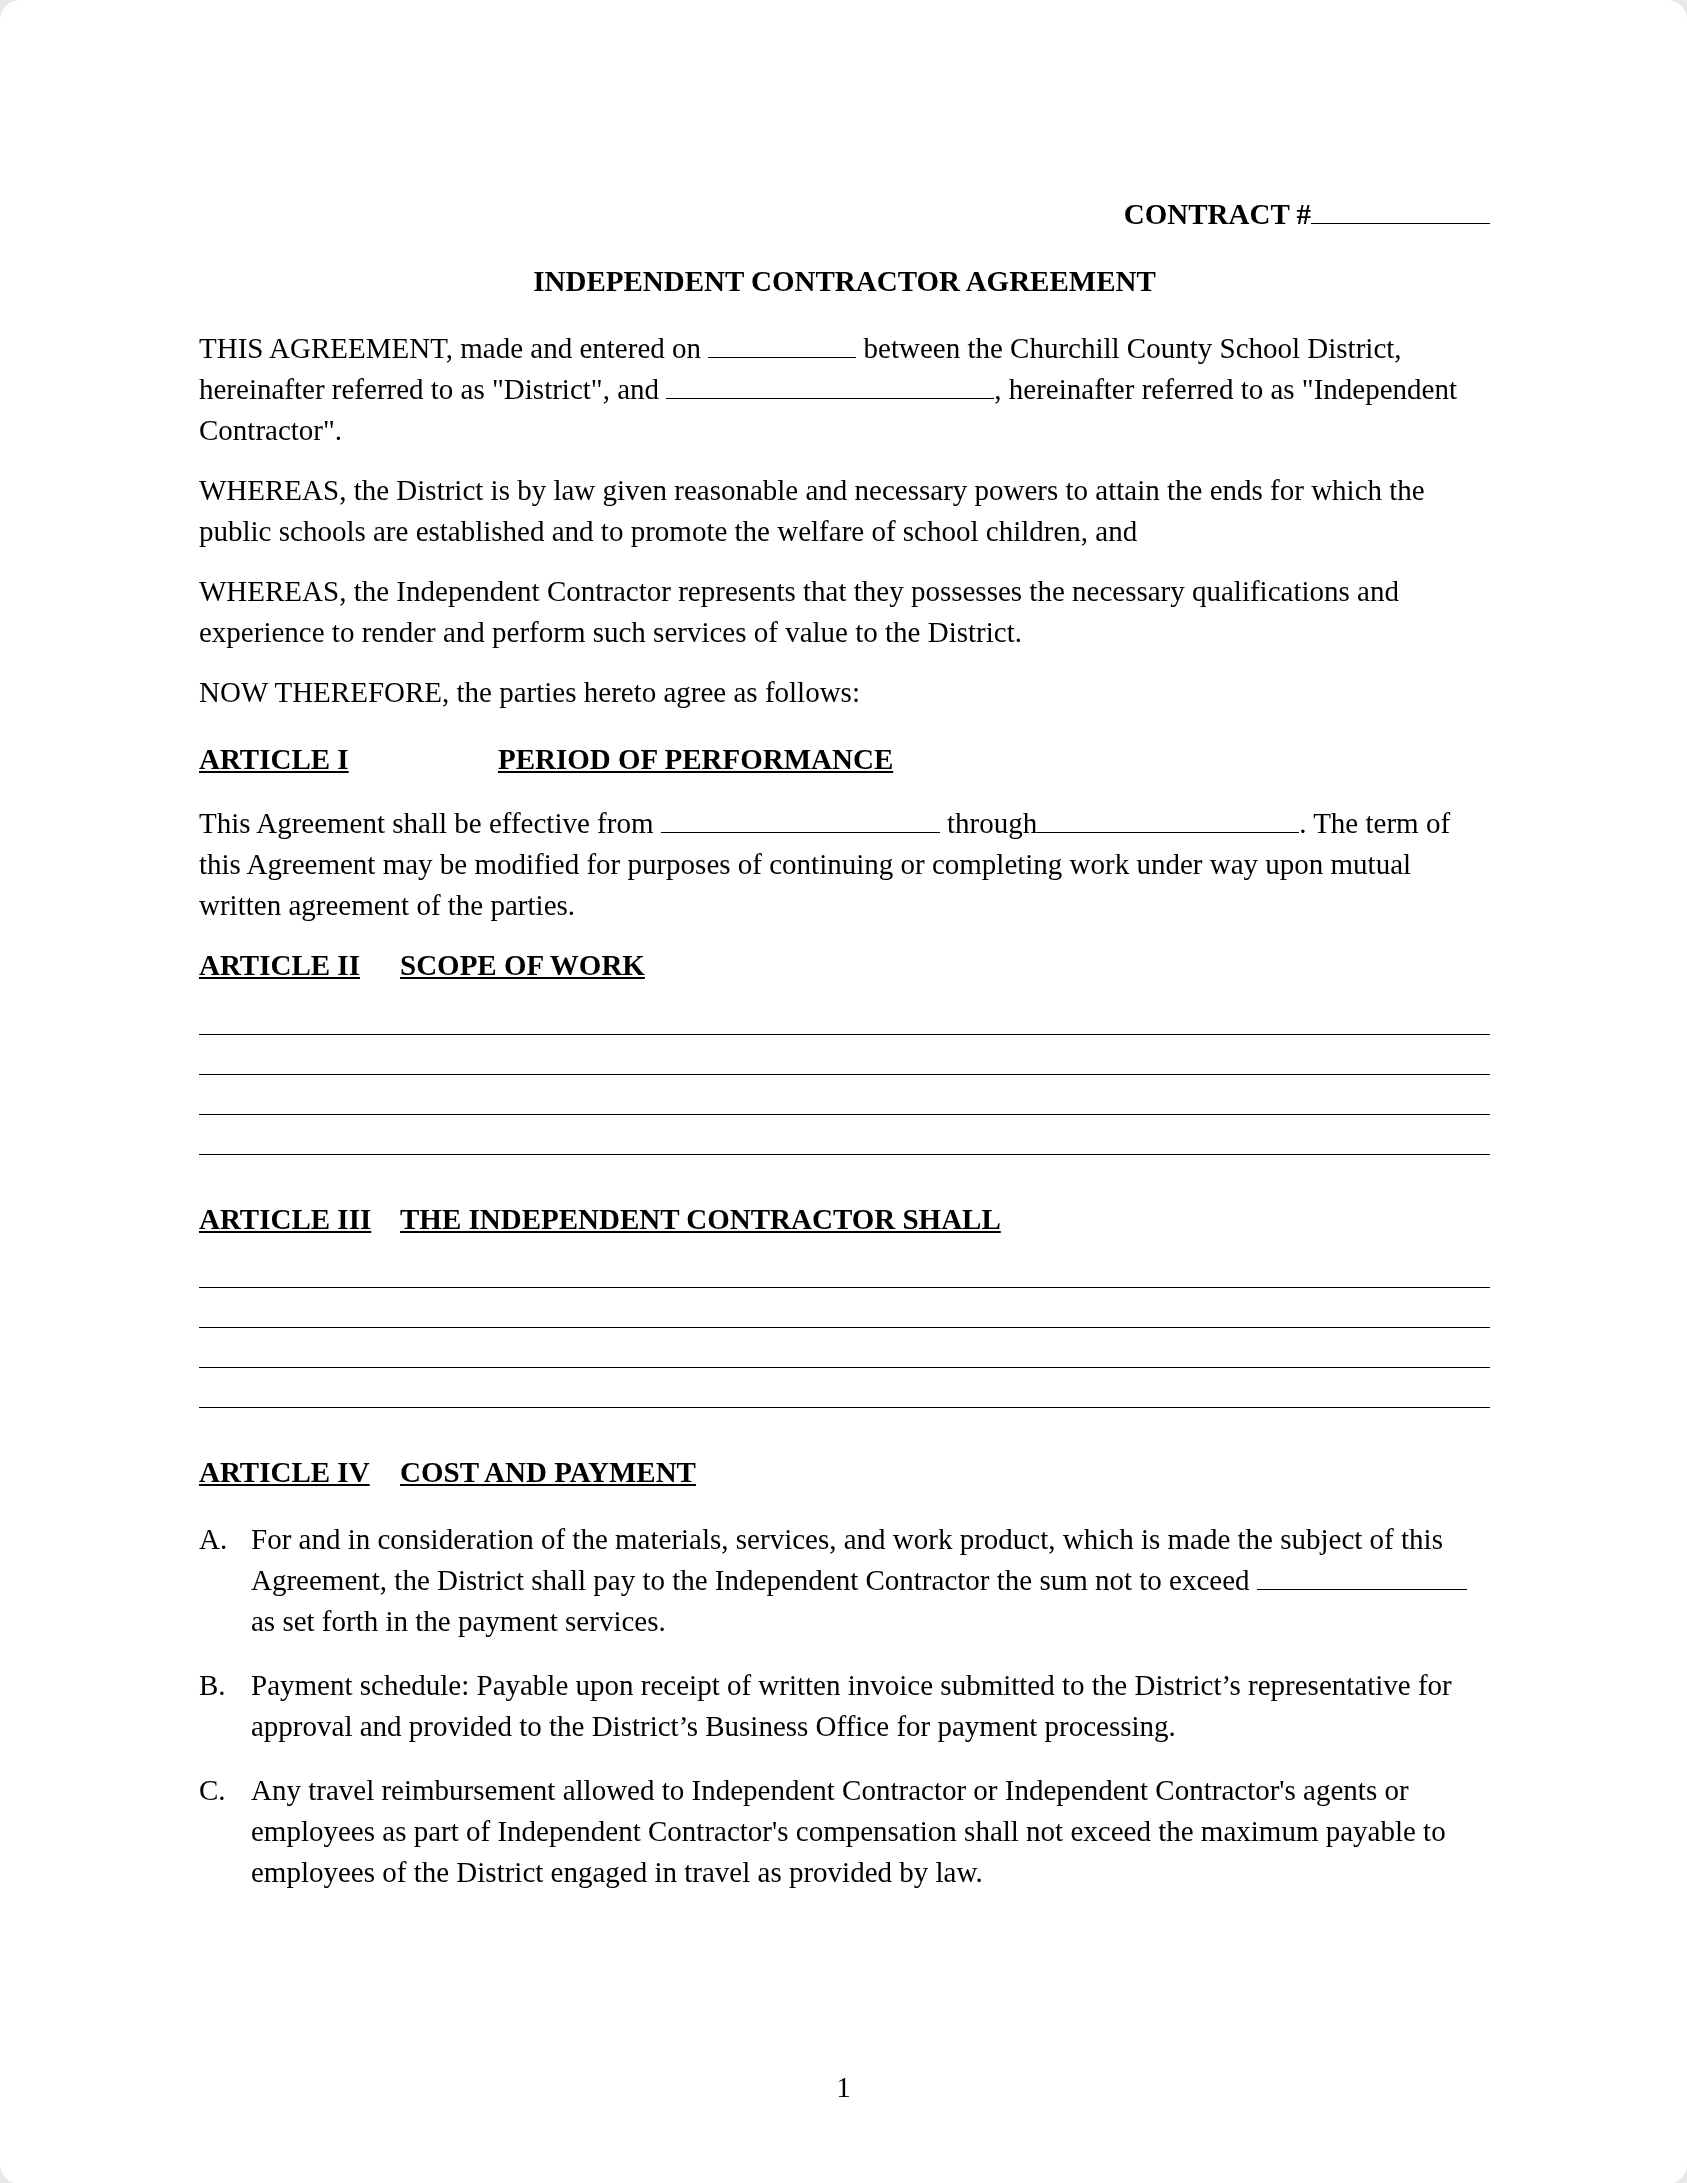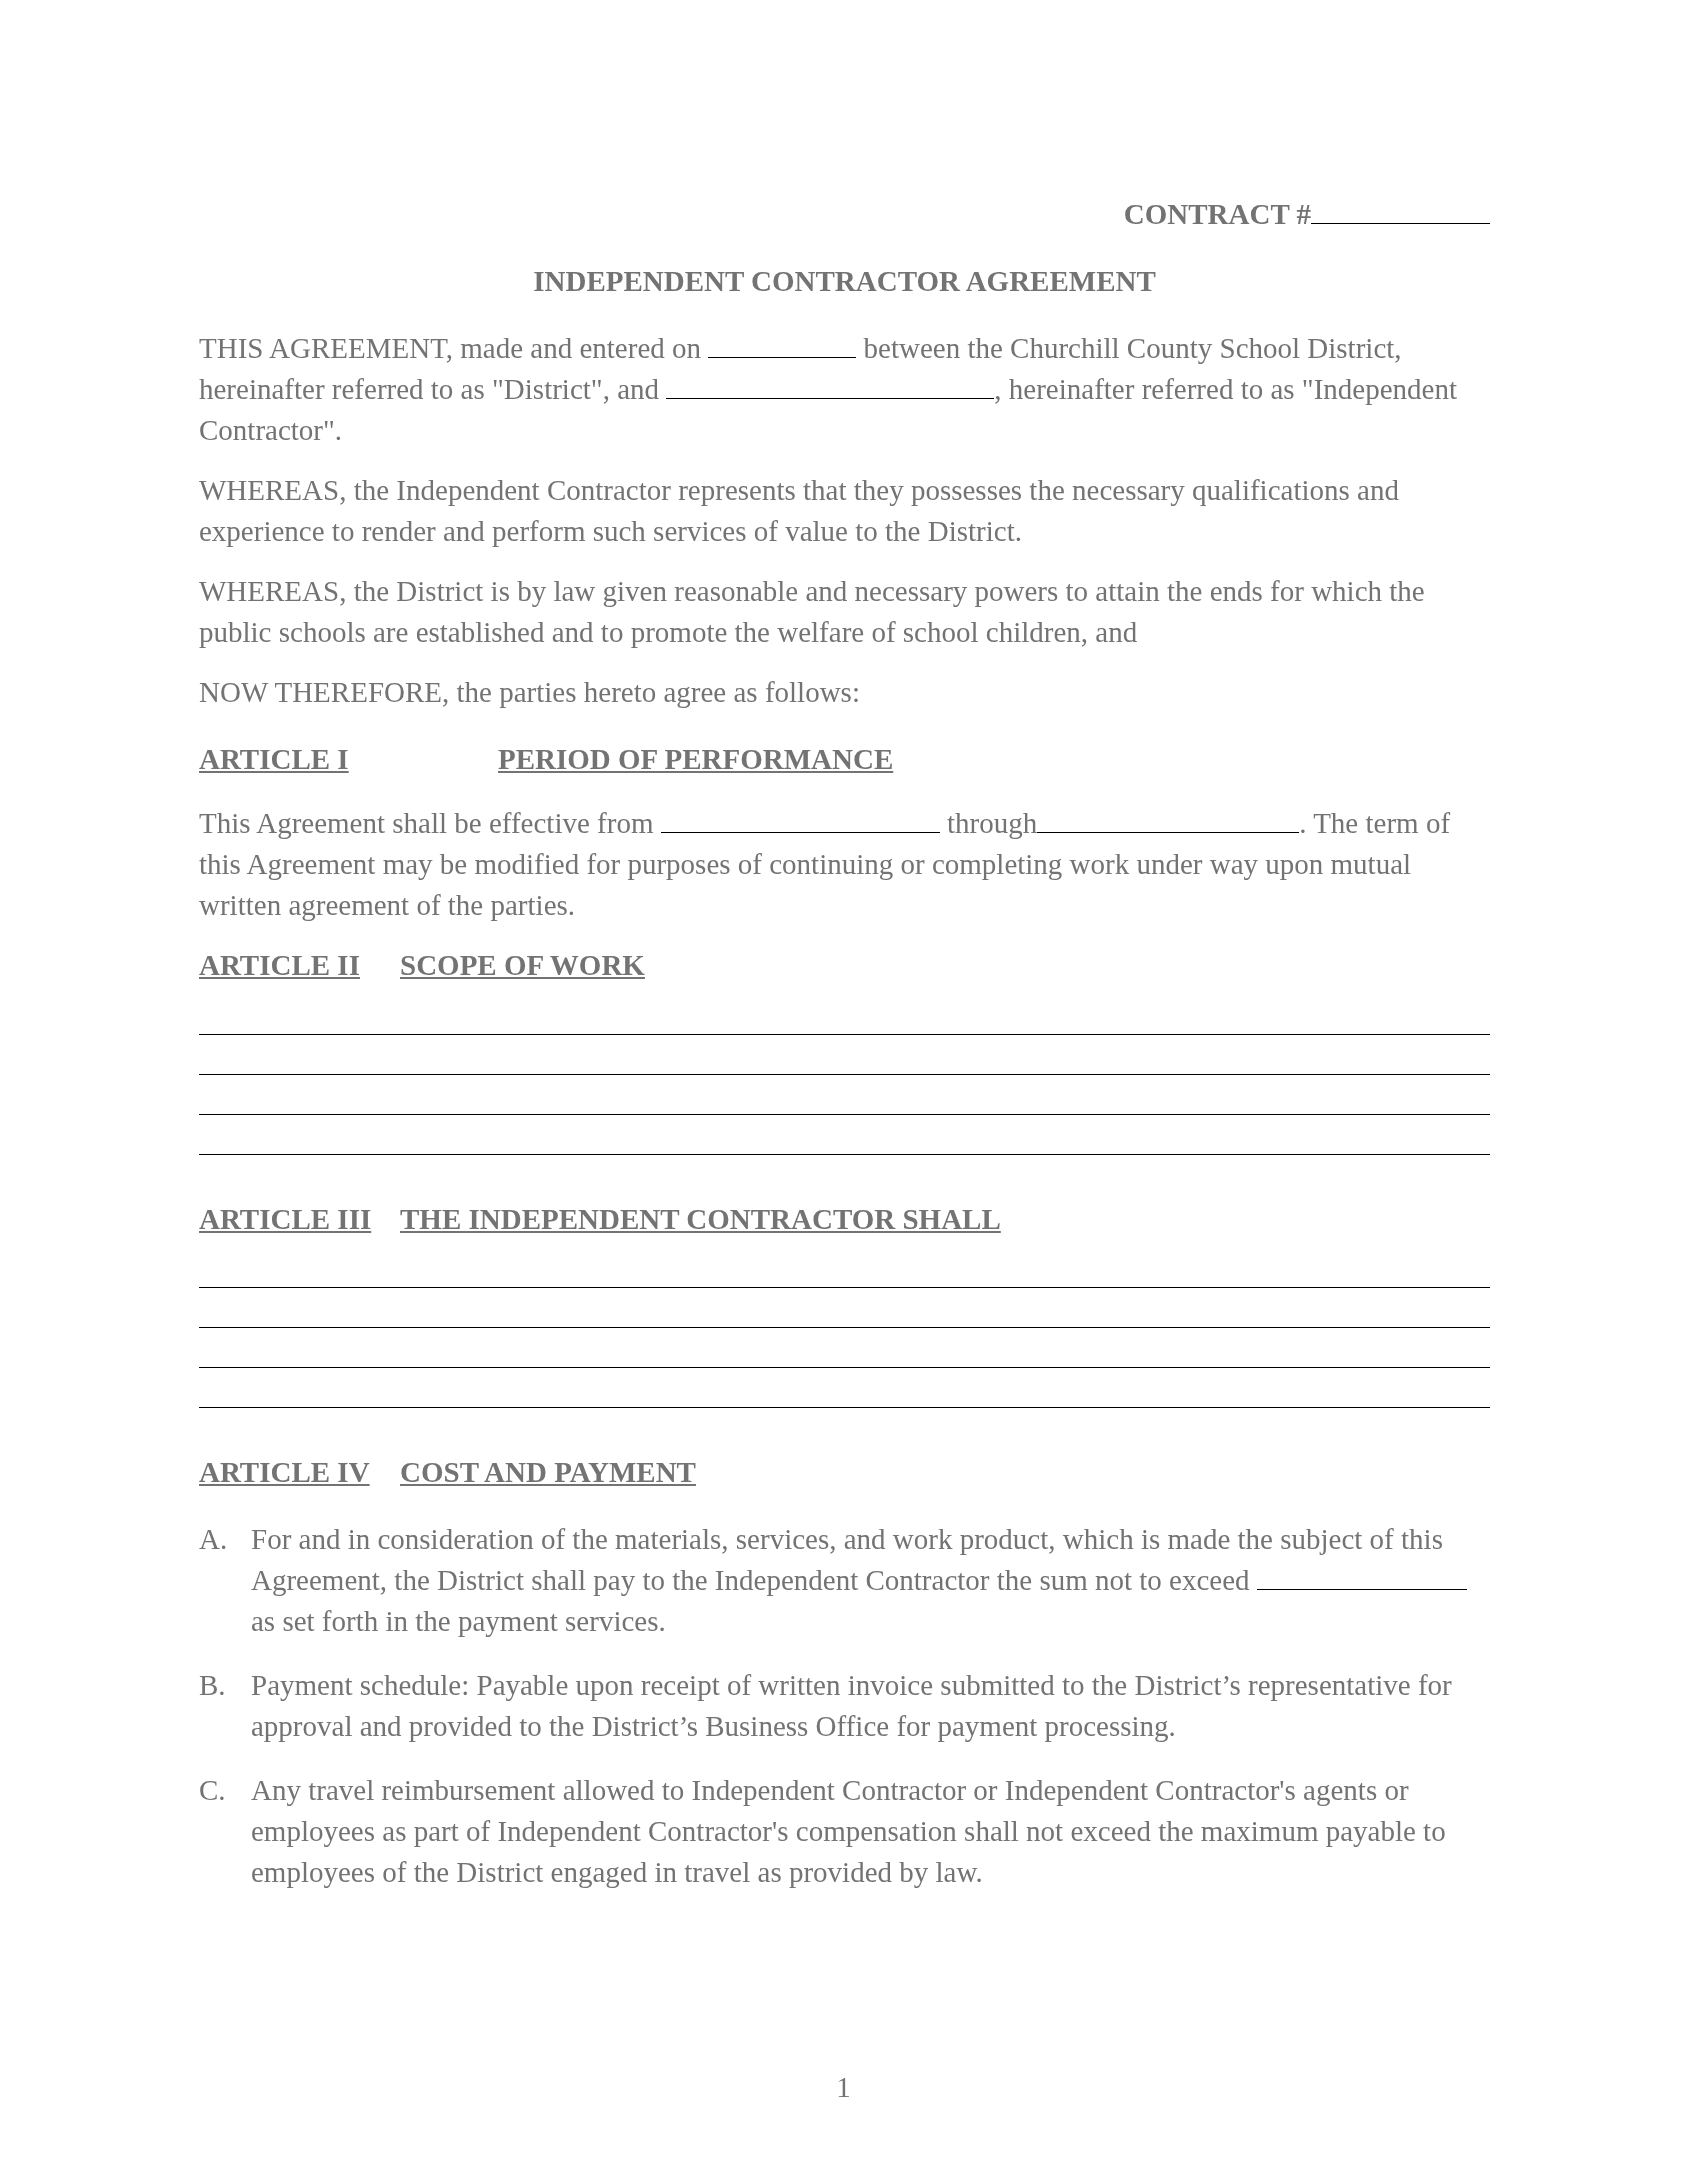--- a/index.html
+++ b/index.html
@@ -6,23 +6,24 @@
   html, body { margin: 0; padding: 0; background: #e8e8e8; }
   .page {
     position: relative;
     width: 1687px;
     height: 2184px;
     margin: 0 auto;
     background: #ffffff;
     font-family: "Liberation Serif", serif;
     font-size: 29px;
     line-height: 41px;
-    color: #737373;
+    color: #000000;
     padding: 194px 197px 0 199px;
     overflow: hidden;
+    border-radius: 20px;
   }
   .b { font-weight: normal; }
   .contract-line { text-align: right; margin: 0 0 26px 0; font-weight: bold; }
   .doc-title { text-align: center; font-weight: bold; margin: 0 0 26px 0; }
   .para { margin: 0 0 19px 0; }
   .witnesseth { font-weight: bold; text-decoration: underline; margin: 0 0 21px 0; }
   .now-para { margin: 16px 0 26px 0; }
   .article { margin: 0 0 23px 0; font-weight: bold; }
   .article .num { display: inline-block; text-decoration: underline; }
   .article .num.w1 { width: 299px; }
@@ -42,23 +43,23 @@
 
 <div class="page">
 
   <div class="contract-line"><span>CONTRACT #</span><span class="blank" style="width:179px"></span></div>
 
   <div class="doc-title">INDEPENDENT CONTRACTOR AGREEMENT</div>
 
   <div class="para"><span class="b">THIS AGREEMENT,</span><span> made and entered on </span><span class="blank" style="width:148px"></span><span> between the Churchill County School District, hereinafter referred to as "District", and </span><span class="blank" style="width:328px"></span><span>, hereinafter referred to as </span><span class="b">"Independent Contractor".</span></div>
 
 
+  <div class="para"><span class="b">WHEREAS,</span><span> the District is by law given reasonable and necessary powers to attain the ends for which the public schools are established and to promote the welfare of school children, and</span></div>
+
   <div class="para"><span class="b">WHEREAS,</span><span> the Independent Contractor represents that they possesses the necessary qualifications and experience to render and perform such services of value to the District.</span></div>
-
-  <div class="para"><span class="b">WHEREAS,</span><span> the District is by law given reasonable and necessary powers to attain the ends for which the public schools are established and to promote the welfare of school children, and</span></div>
 
   <div class="para now-para"><span class="b">NOW THEREFORE,</span><span> the parties hereto agree as follows:</span></div>
 
   <div class="article"><span class="num w1">ARTICLE I</span><span class="title">PERIOD OF PERFORMANCE</span></div>
 
   <div class="para"><span>This Agreement shall be effective from </span><span class="blank" style="width:279px"></span><span> through</span><span class="blank" style="width:262px"></span><span>. The term of this Agreement may be modified for purposes of continuing or completing work under way upon mutual written agreement of the parties.</span></div>
 
   <div class="article tight"><span class="num w2">ARTICLE II</span><span class="title">SCOPE OF WORK</span></div>
 
   <div class="rules">

